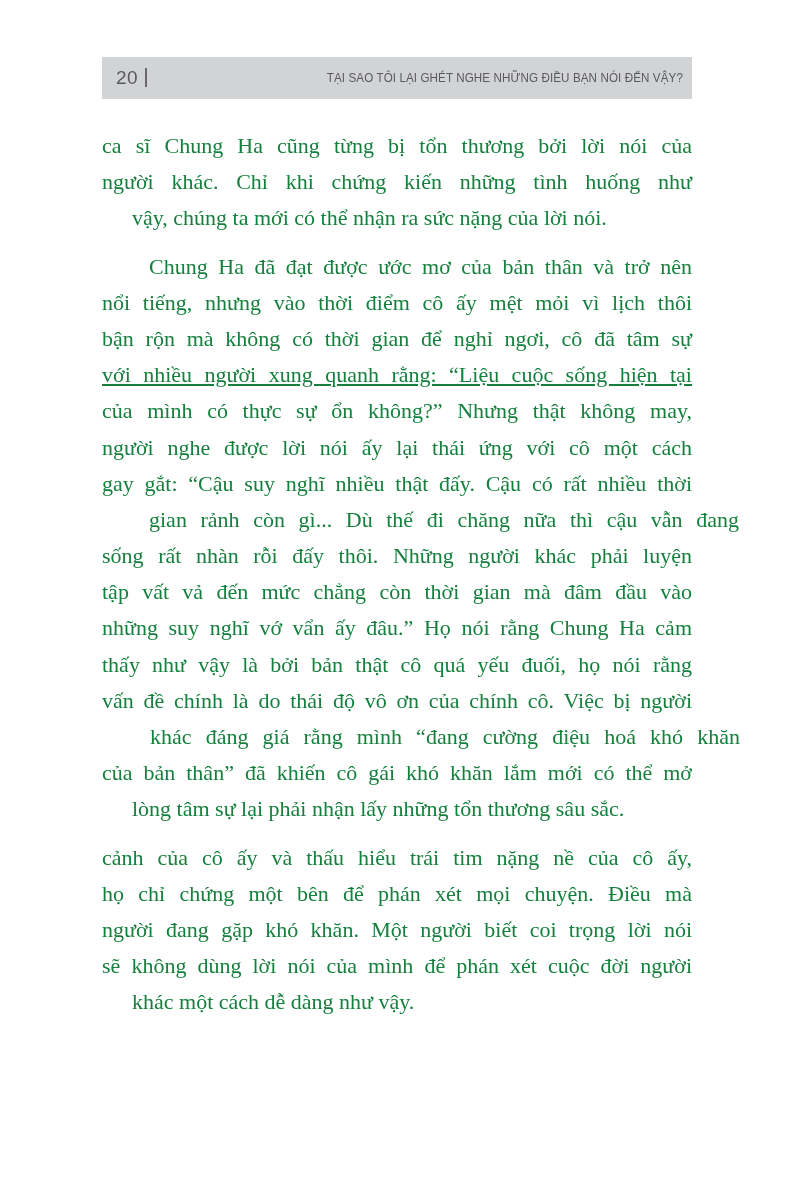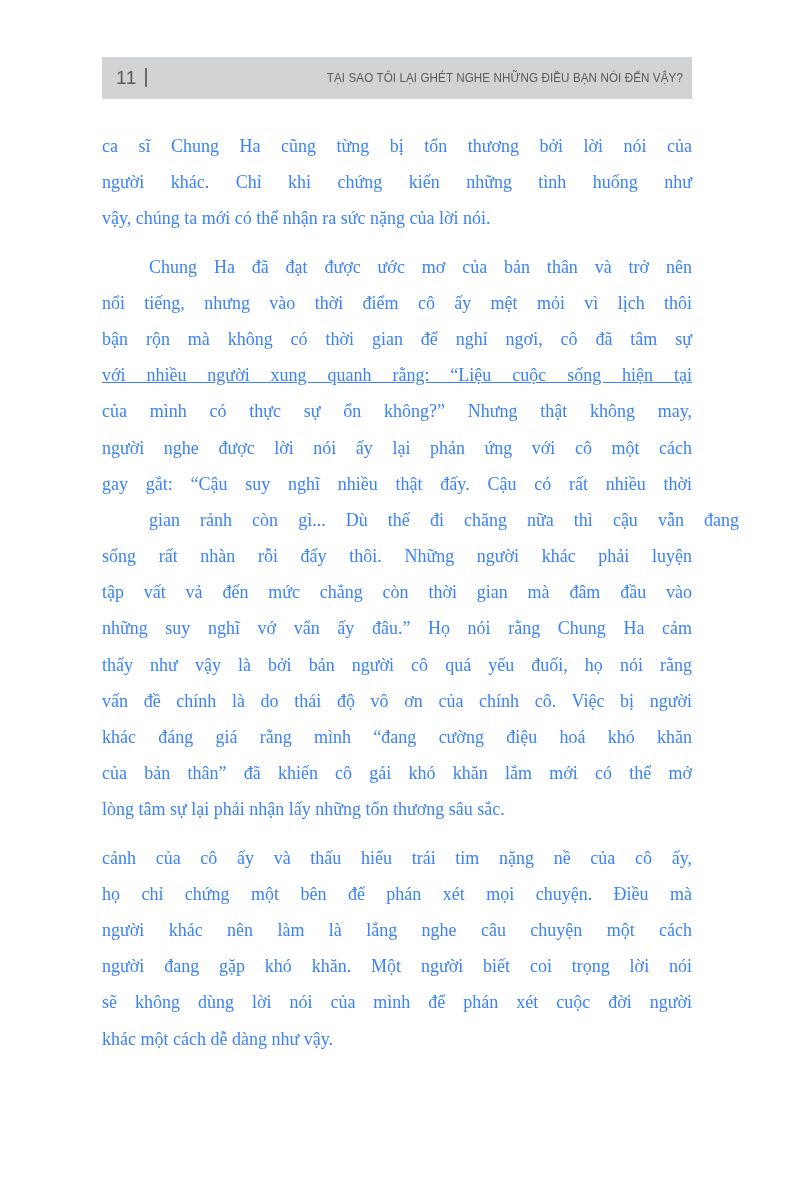--- a/index.html
+++ b/index.html
@@ -56,89 +56,89 @@
       transform: scaleX(0.93);
       transform-origin: right center;
       white-space: nowrap;
     }
     .body-text {
       position: absolute;
       left: 102px;
       top: 128px;
       width: 590px;
       font-family: "Liberation Serif", "DejaVu Serif", serif;
-      font-size: 18px;
+      font-size: 22px;
       line-height: 36.2px;
-      color: #3b82f6;
+      color: #15803d;
     }
     .para {
       margin: 0 0 12px 0;
     }
     .line {
       display: block;
       text-align: justify;
       text-align-last: justify;
       white-space: nowrap;
       height: 36.2px;
     }
     .line.last {
       text-align-last: left;
+      margin-left: 30px;
     }
     .line.indent {
       padding-left: 47px;
     }
     .line-inner {
       display: inline-block;
       width: 100%;
       text-align: justify;
       text-align-last: justify;
     }
     .line.last .line-inner { text-align-last: left; }
   </style>
 </head>
 <body>
 
 <div class="page">
 
   <div class="running-head">
-    <span class="page-number">11</span>
+    <span class="page-number">20</span>
     <span class="head-divider"></span>
     <span class="chapter-title">TẠI SAO TÔI LẠI GHÉT NGHE NHỮNG ĐIỀU BẠN NÓI ĐẾN VẬY?</span>
   </div>
 
   <div class="body-text">
 
     <div class="para">
       <span class="line"><span class="line-inner" style="white-space: normal;">ca sĩ Chung Ha cũng từng bị tổn thương bởi lời nói của</span></span>
       <span class="line"><span class="line-inner" style="white-space: normal;">người khác. Chỉ khi chứng kiến những tình huống như</span></span>
       <span class="line last"><span class="line-inner" style="white-space: normal;">vậy, chúng ta mới có thể nhận ra sức nặng của lời nói.</span></span>
     </div>
 
     <div class="para">
       <span class="line indent" style="box-sizing: border-box; text-decoration: underline;"><span class="line-inner" style="white-space: normal; width: calc(100% + 0px);">Chung Ha đã đạt được ước mơ của bản thân và trở nên</span></span>
       <span class="line"><span class="line-inner" style="white-space: normal;">nổi tiếng, nhưng vào thời điểm cô ấy mệt mỏi vì lịch thôi</span></span>
       <span class="line"><span class="line-inner" style="white-space: normal;">bận rộn mà không có thời gian để nghỉ ngơi, cô đã tâm sự</span></span>
       <span class="line"><span class="line-inner" style="white-space: normal; text-decoration: underline;">với nhiều người xung quanh rằng: “Liệu cuộc sống hiện tại</span></span>
       <span class="line"><span class="line-inner" style="white-space: normal;">của mình có thực sự ổn không?” Nhưng thật không may,</span></span>
-      <span class="line"><span class="line-inner" style="white-space: normal;">người nghe được lời nói ấy lại phản ứng với cô một cách</span></span>
+      <span class="line"><span class="line-inner" style="white-space: normal;">người nghe được lời nói ấy lại thái ứng với cô một cách</span></span>
       <span class="line"><span class="line-inner" style="white-space: normal;">gay gắt: “Cậu suy nghĩ nhiều thật đấy. Cậu có rất nhiều thời</span></span>
       <span class="line"><span class="line-inner" style="white-space: normal; margin-left: 47px;">gian rảnh còn gì... Dù thế đi chăng nữa thì cậu vẫn đang</span></span>
       <span class="line"><span class="line-inner" style="white-space: normal;">sống rất nhàn rỗi đấy thôi. Những người khác phải luyện</span></span>
       <span class="line"><span class="line-inner" style="white-space: normal;">tập vất vả đến mức chẳng còn thời gian mà đâm đầu vào</span></span>
       <span class="line"><span class="line-inner" style="white-space: normal;">những suy nghĩ vớ vẩn ấy đâu.” Họ nói rằng Chung Ha cảm</span></span>
-      <span class="line"><span class="line-inner" style="white-space: normal;">thấy như vậy là bởi bản người cô quá yếu đuối, họ nói rằng</span></span>
+      <span class="line"><span class="line-inner" style="white-space: normal;">thấy như vậy là bởi bản thật cô quá yếu đuối, họ nói rằng</span></span>
       <span class="line"><span class="line-inner" style="white-space: normal;">vấn đề chính là do thái độ vô ơn của chính cô. Việc bị người</span></span>
-      <span class="line"><span class="line-inner" style="white-space: normal;">khác đáng giá rằng mình “đang cường điệu hoá khó khăn</span></span>
+      <span class="line"><span class="line-inner" style="white-space: normal; margin-left: 48px;">khác đáng giá rằng mình “đang cường điệu hoá khó khăn</span></span>
       <span class="line"><span class="line-inner" style="white-space: normal;">của bản thân” đã khiến cô gái khó khăn lắm mới có thể mở</span></span>
       <span class="line last"><span class="line-inner" style="white-space: normal;">lòng tâm sự lại phải nhận lấy những tổn thương sâu sắc.</span></span>
     </div>
 
     <div class="para">
       <span class="line"><span class="line-inner" style="white-space: normal;">cảnh của cô ấy và thấu hiểu trái tim nặng nề của cô ấy,</span></span>
       <span class="line"><span class="line-inner" style="white-space: normal;">họ chỉ chứng một bên để phán xét mọi chuyện. Điều mà</span></span>
-      <span class="line"><span class="line-inner" style="white-space: normal;">người khác nên làm là lắng nghe câu chuyện một cách</span></span>
       <span class="line"><span class="line-inner" style="white-space: normal;">người đang gặp khó khăn. Một người biết coi trọng lời nói</span></span>
       <span class="line"><span class="line-inner" style="white-space: normal;">sẽ không dùng lời nói của mình để phán xét cuộc đời người</span></span>
       <span class="line last"><span class="line-inner" style="white-space: normal;">khác một cách dễ dàng như vậy.</span></span>
     </div>
 
   </div>
 </div>
 
 </body></html>

